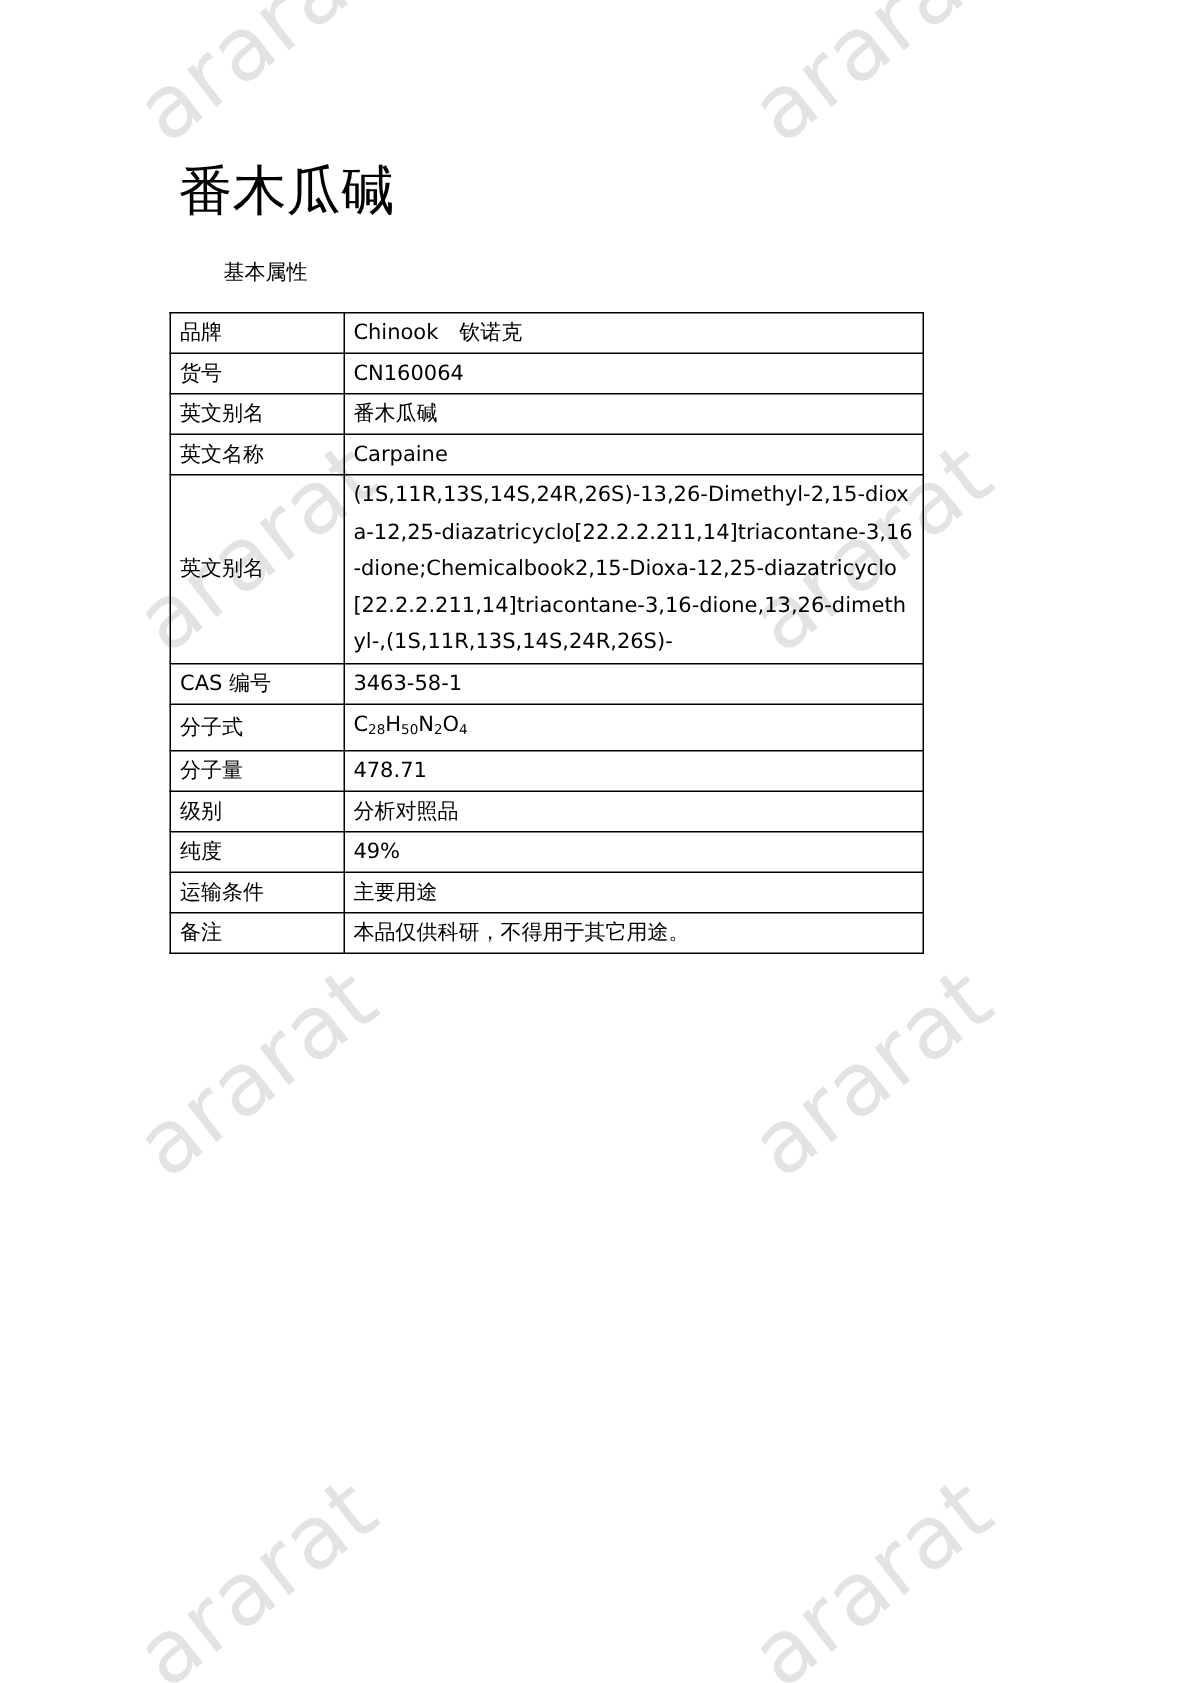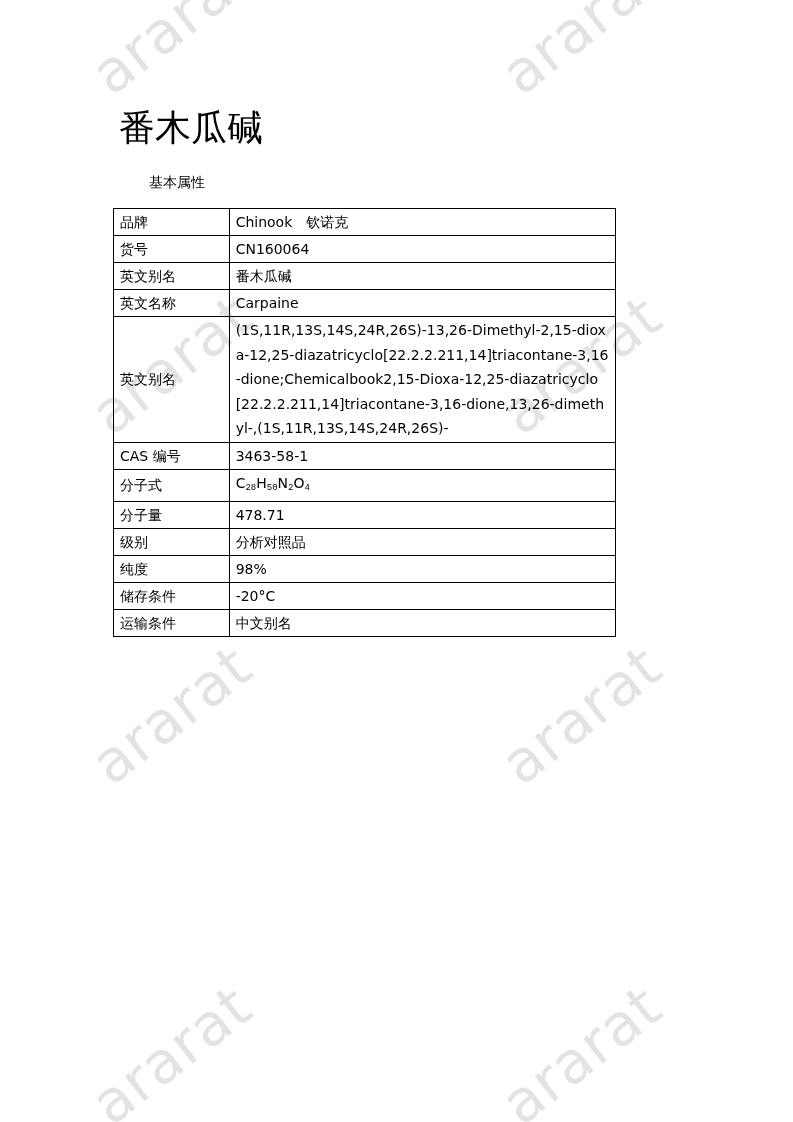--- a/index.html
+++ b/index.html
@@ -5,21 +5,21 @@
   html, body { margin: 0; padding: 0; background: #ffffff; }
   body { width: 793px; height: 1122px; position: relative; overflow: hidden; font-family: "DejaVu Sans", "Liberation Sans", sans-serif; color: #000; }
   .wm { position: absolute; font-family: "DejaVu Sans", sans-serif; font-size: 58px; color: #e3e3e3; transform: rotate(-38deg); transform-origin: left bottom; white-space: nowrap; letter-spacing: 1px; z-index: 0; pointer-events: none; }
   .title { position: absolute; left: 119px; top: 104px; font-size: 36px; line-height: 48px; font-weight: normal; margin: 0; z-index: 1; }
   .subtitle { position: absolute; left: 119px; top: 172px; font-size: 14px; line-height: 20px; z-index: 1; margin-left: 30px; }
   table.props { position: absolute; left: 113px; top: 208px; width: 503px; border-collapse: collapse; font-size: 14px; z-index: 1; background: transparent; }
   table.props td { border: 1px solid #000; padding: 0 6px; height: 26px; line-height: 26px; vertical-align: middle; }
   table.props td.k { width: 116px; }
   table.props td.v { width: 427px; }
   table.props td.multi { line-height: 24.5px; padding-top: 1px; padding-bottom: 1px; word-break: break-all; }
-  .formula sub { font-size: 9px; vertical-align: -2px; font-family: Liberation Mono, monospace; }
+  .formula sub { font-size: 9px; vertical-align: -2px; }
 </style>
 </head>
 <body>
 
 <div class="wm" style="left:120px; top:40px;">ararat</div>
 <div class="wm" style="left:530px; top:40px;">ararat</div>
 <div class="wm" style="left:120px; top:380px;">ararat</div>
 <div class="wm" style="left:530px; top:380px;">ararat</div>
 <div class="wm" style="left:120px; top:730px;">ararat</div>
 <div class="wm" style="left:530px; top:730px;">ararat</div>
@@ -62,24 +62,24 @@
     <tr>
       <td class="k">分子量</td>
       <td class="v">478.71</td>
     </tr>
     <tr>
       <td class="k">级别</td>
       <td class="v">分析对照品</td>
     </tr>
     <tr>
       <td class="k">纯度</td>
-      <td class="v">98%</td>
-    </tr>
-    <tr>
-      <td class="k">储存条件</td>
-      <td class="v">-20°C</td>
+      <td class="v">49%</td>
     </tr>
     <tr>
       <td class="k">运输条件</td>
-      <td class="v">中文别名</td>
+      <td class="v">主要用途</td>
+    </tr>
+    <tr>
+      <td class="k">备注</td>
+      <td class="v">本品仅供科研，不得用于其它用途。</td>
     </tr>
   </tbody>
 </table>
 
 </body></html>

